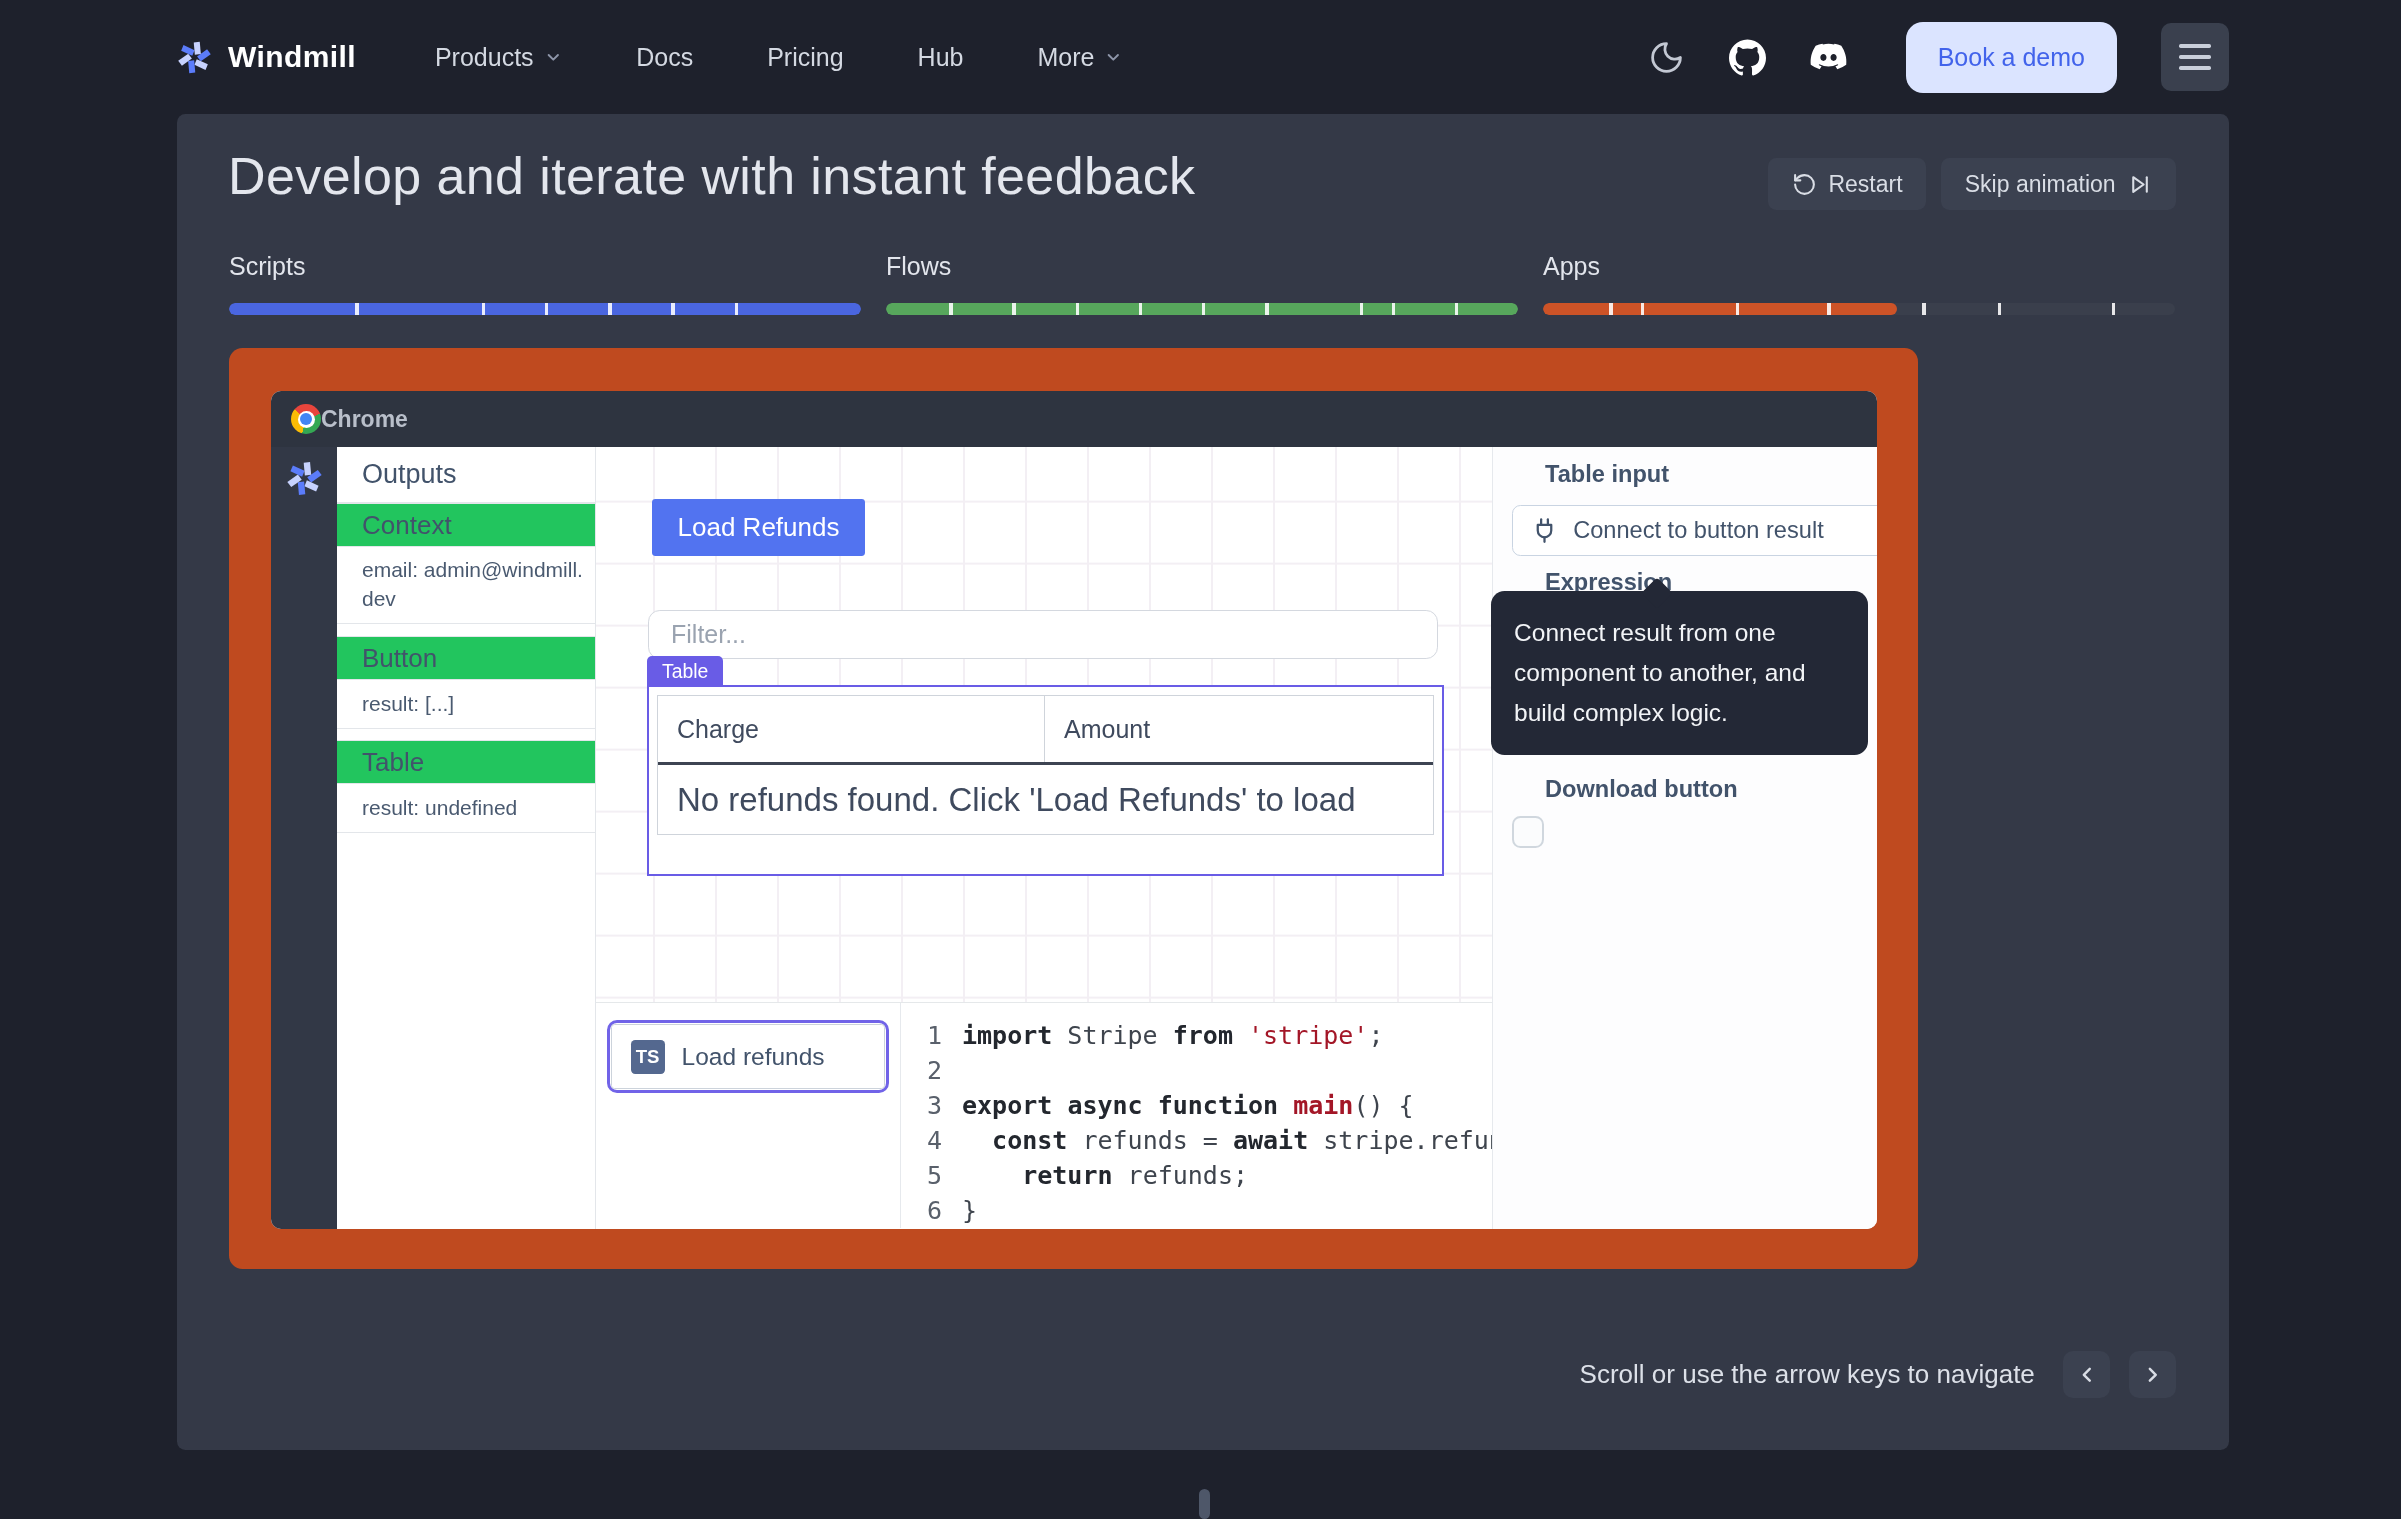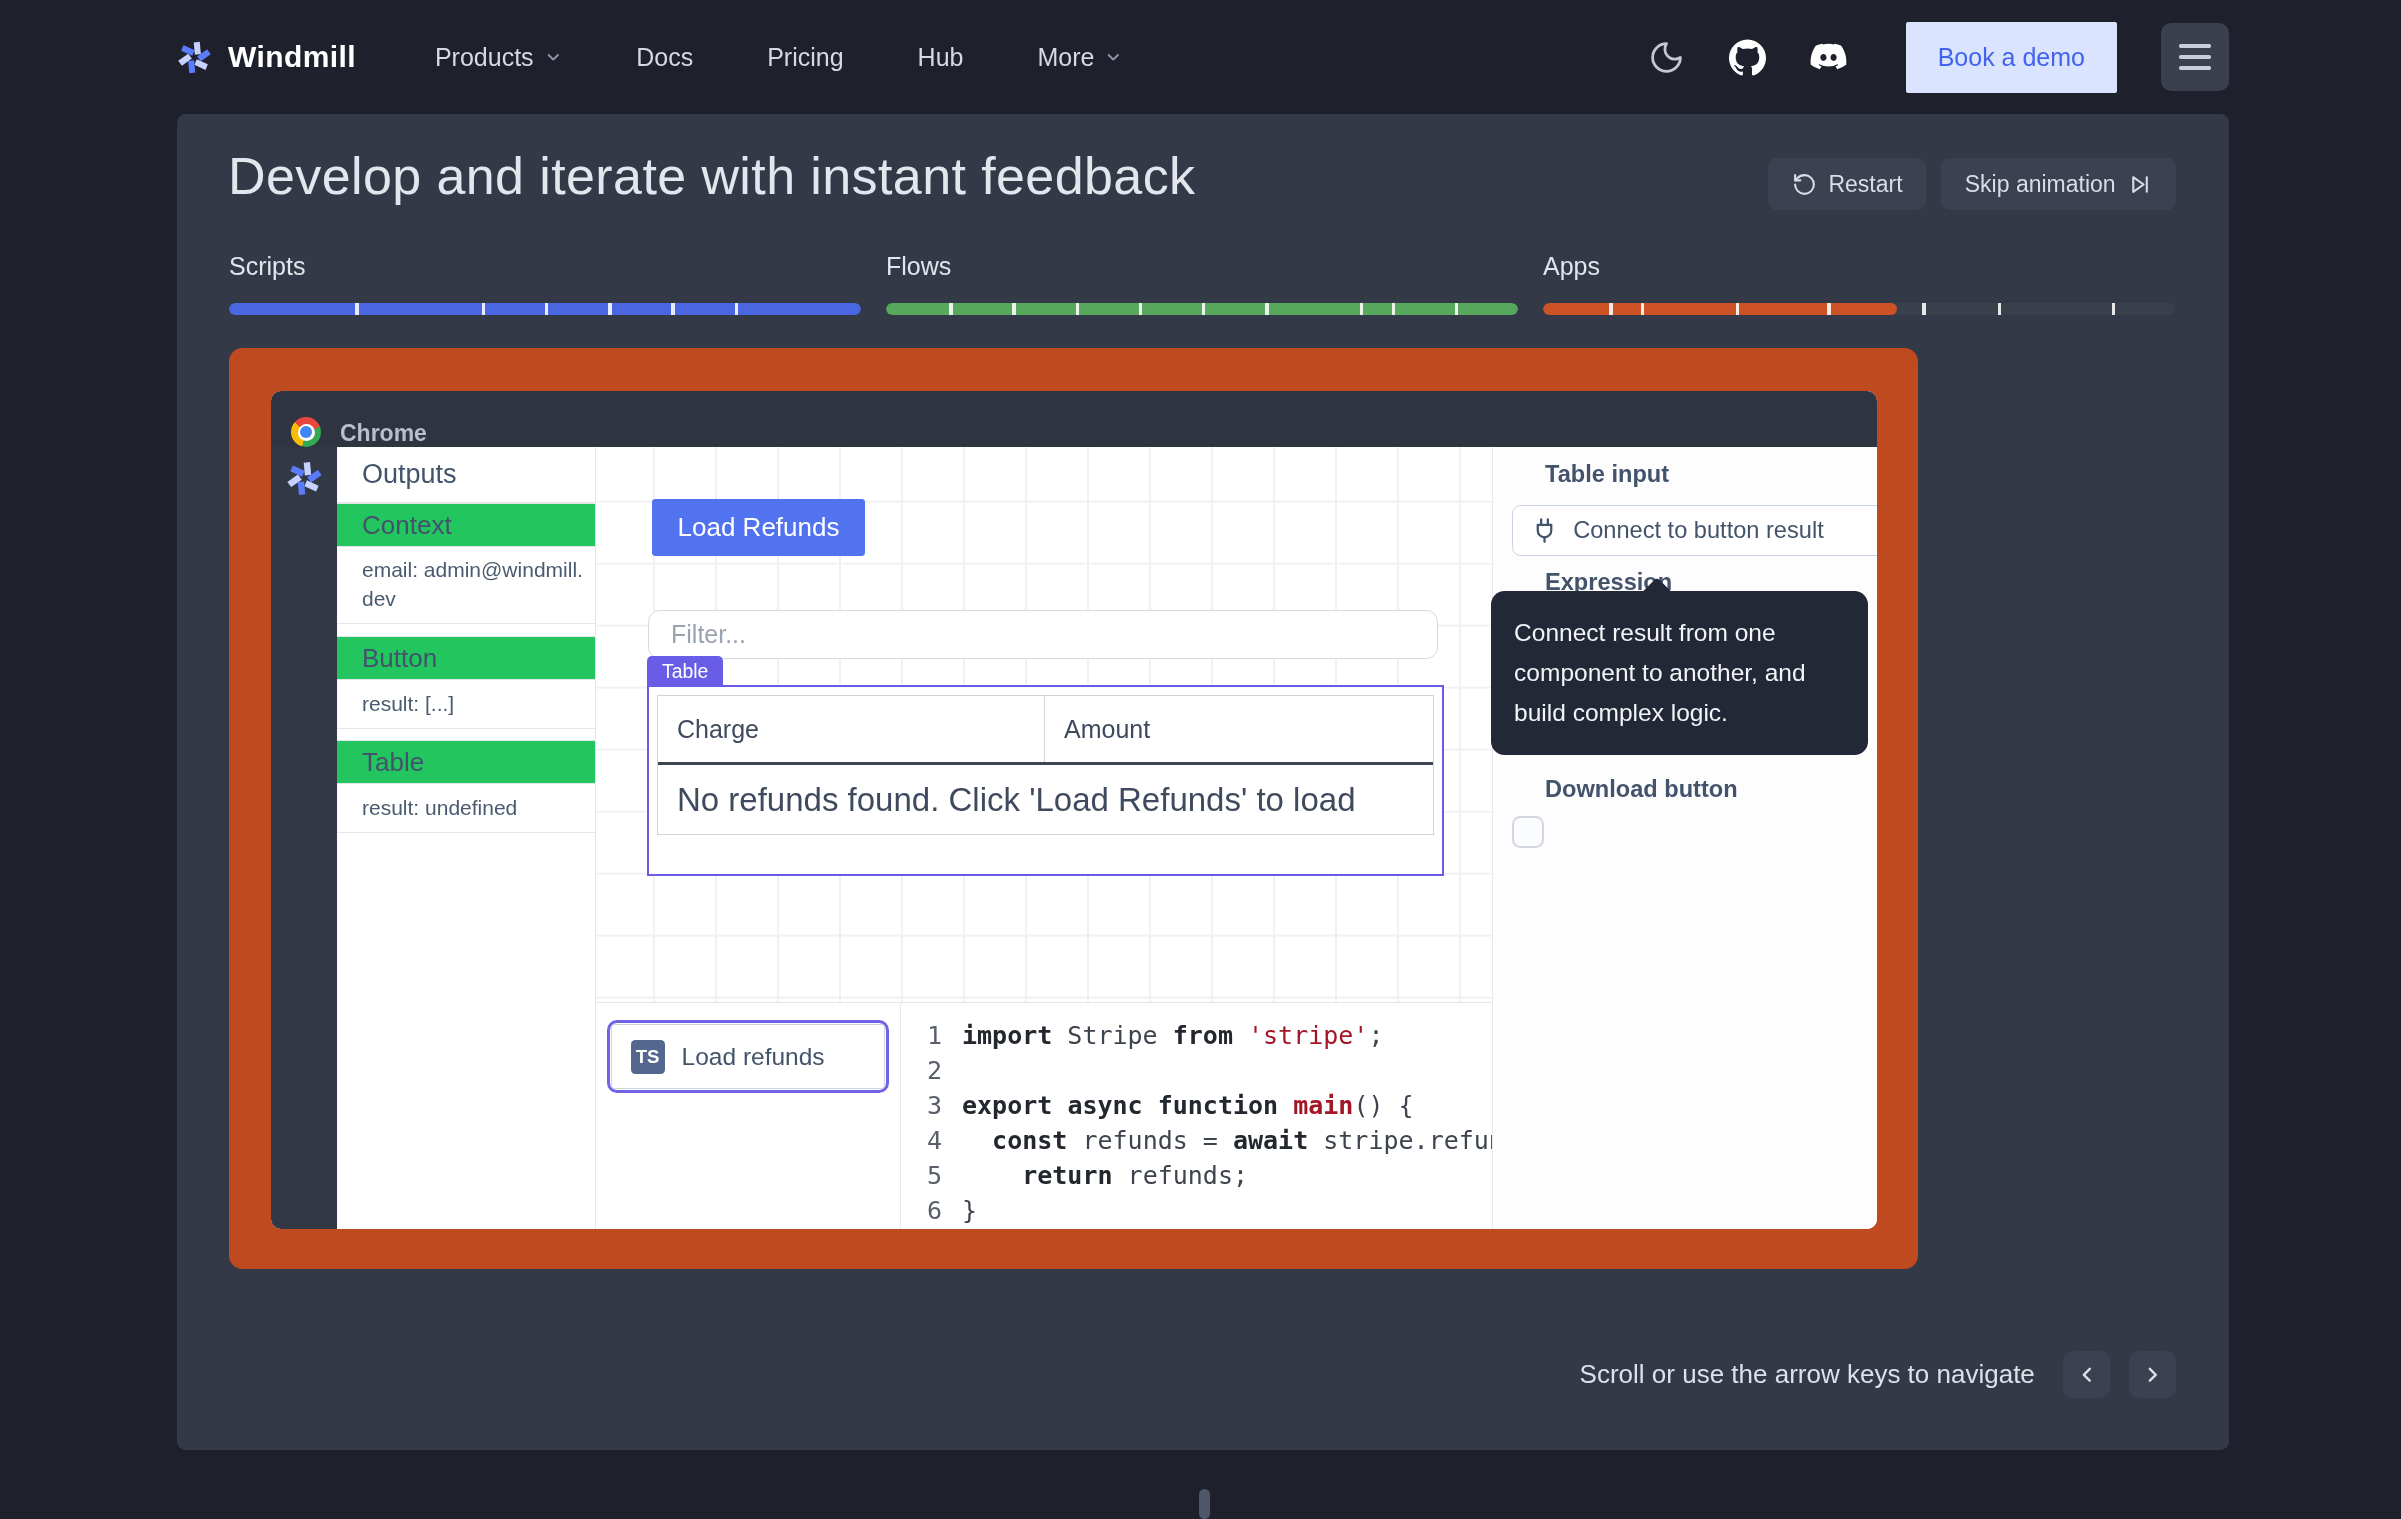--- a/index.html
+++ b/index.html
@@ -9,21 +9,21 @@
   
   .nav { position:absolute; left:0; top:0; width:2401px; height:114px;
     display:flex; align-items:center; }
   .brand { display:flex; align-items:center; gap:15px; margin-left:176px; }
   .brand-name { color:#ffffff; font-size:30px; font-weight:bold; letter-spacing:0.4px; }
   .nav-links { display:flex; align-items:center; gap:74px; margin-left:79px; list-style:none; }
   .nav-links li { color:#d4d9e2; font-size:25px; display:flex; align-items:center; gap:10px; cursor:pointer; }
   .nav-links .chev { width:18.6px; height:18.6px; stroke:#8d95a8; stroke-width:2.5; fill:none; }
   .nav-right { margin-left:auto; margin-right:172px; display:flex; align-items:center; gap:44px; }
   .nav-icon { width:37px; height:37px; display:block; }
-  .cta-btn { background:#dbe4ff; color:#4263eb; font-size:25px; border:none; border-radius:2px;
+  .cta-btn { background:#dbe4ff; color:#4263eb; font-size:25px; border:none; border-radius:17px;
     padding:0 32px; height:71px; display:flex; align-items:center; cursor:pointer; margin-left:15px; }
   .burger { width:68px; height:68px; background:#3a404e; border-radius:10px; display:flex;
     flex-direction:column; align-items:center; justify-content:center; gap:7.6px; cursor:pointer; }
   .burger span { width:32px; height:3.8px; background:#c9cfda; border-radius:1.7px; }
 
   
   .panel { position:absolute; left:177px; top:114px; width:2052px; height:1336px;
     background:#343947; border-radius:8.4px; }
   .hero-title { position:absolute; left:51px; top:32px; color:#e3e6ed; font-size:52px;
     font-weight:400; letter-spacing:0.4px; }
@@ -39,21 +39,21 @@
   .progress-label { color:#e2e5ec; font-size:25px; margin-bottom:22px; }
   .bar { position:relative; height:11.8px; background:#3a3f4c; border-radius:5.9px; overflow:hidden; }
   .bar .fill { position:absolute; left:0; top:0; bottom:0; border-radius:5.9px; }
   .bar .sep { position:absolute; top:0; bottom:0; width:3.4px; background:rgba(255,255,255,.88); }
 
   
   .stage { position:absolute; left:52px; top:234px; width:1689px; height:921px;
     background:#bf4a1f; border-radius:13.5px; }
   .chrome { position:absolute; left:42px; top:43px; width:1606px; height:838px;
     background:#ffffff; border-radius:10px; overflow:hidden; }
-  .chrome-bar { height:56px; background:#2e3440; display:flex; align-items:flex-end; padding-left:20px; gap:19px; }
+  .chrome-bar { height:56px; background:#2e3440; display:flex; align-items:center; padding-left:20px; gap:0; }
   .chrome-logo { width:30px; height:30px; border-radius:50%;
     background:conic-gradient(from -50deg, #e8453c 0deg 120deg, #34a853 120deg 245deg, #fbbc05 245deg 360deg);
     position:relative; }
   .chrome-logo::before { content:""; position:absolute; left:6.8px; top:6.8px; width:17px; height:17px;
     background:#ffffff; border-radius:50%; }
   .chrome-logo::after { content:""; position:absolute; left:9.3px; top:9.3px; width:11.8px; height:11.8px;
     background:#4285f4; border-radius:50%; }
   .chrome-title { color:#b9bfca; font-size:23px; font-weight:bold; }
   .chrome-body { display:flex; height:783px; }
 

